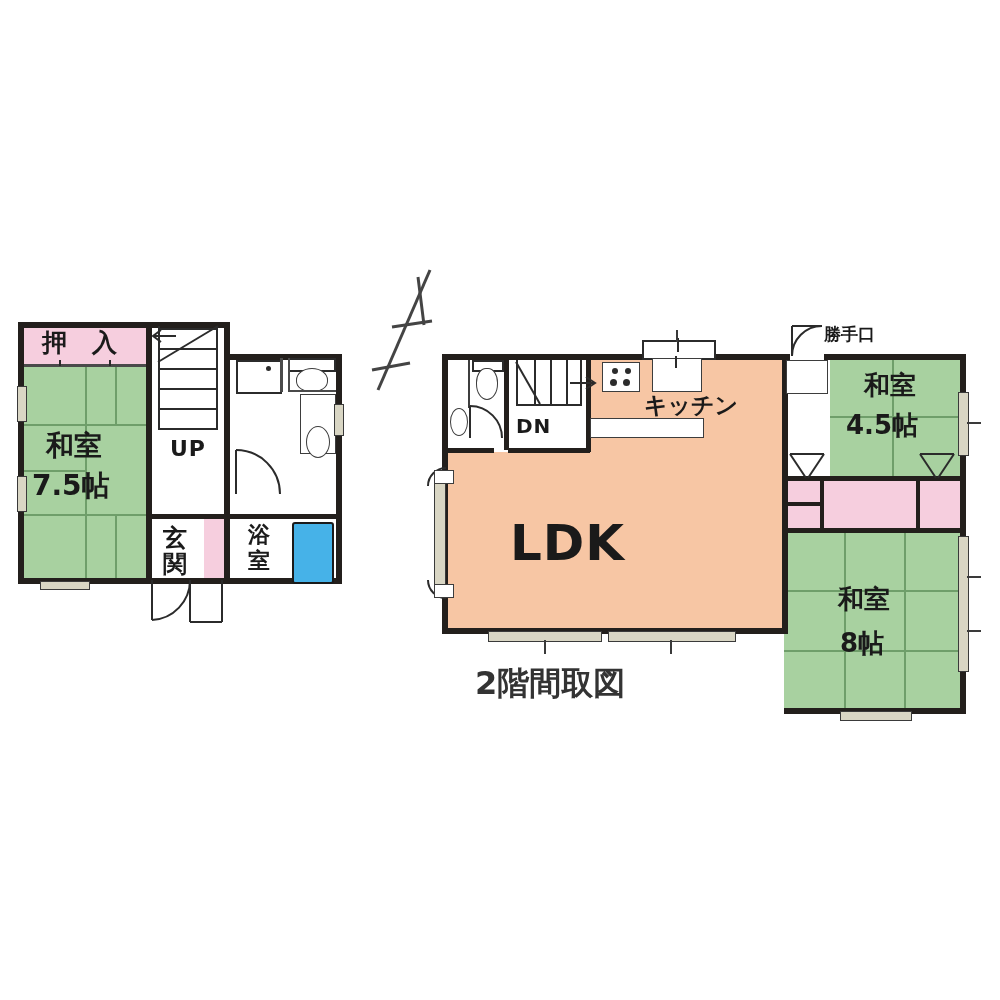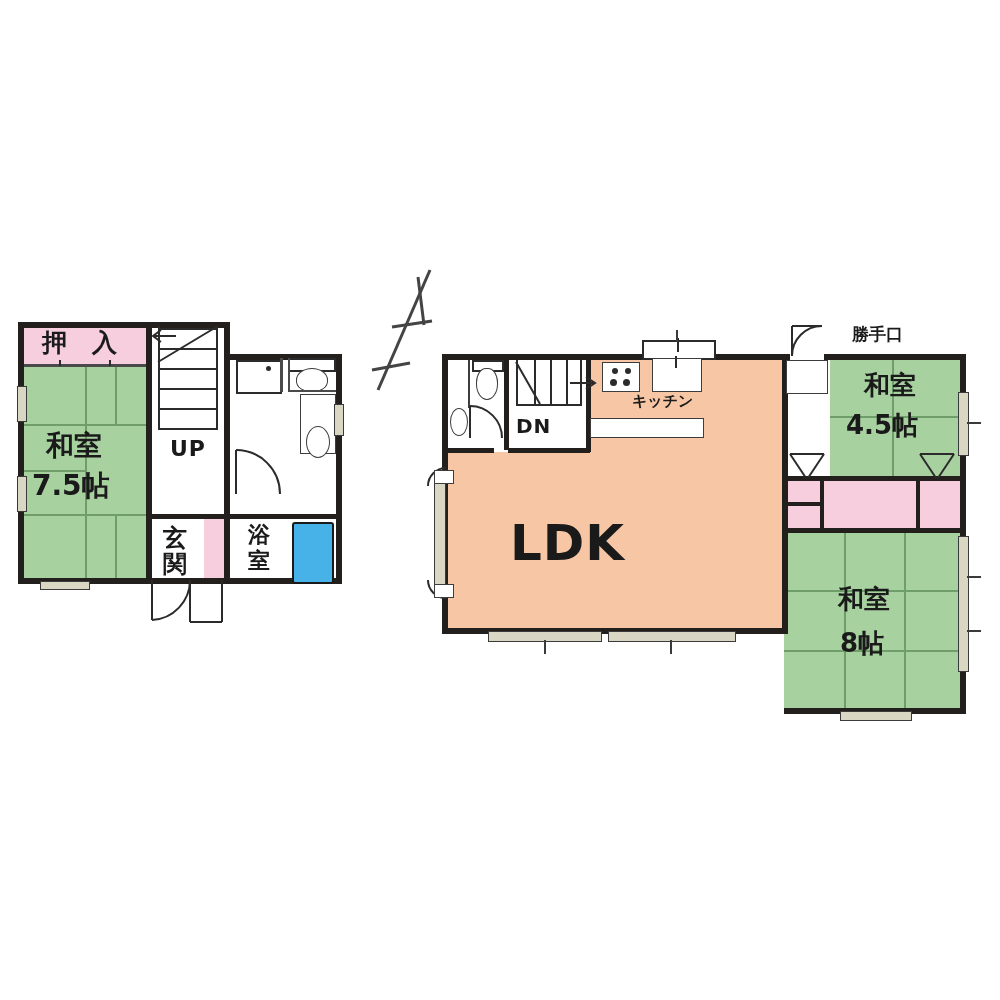--- a/index.html
+++ b/index.html
@@ -223,28 +223,28 @@
     <div class="objthin" style="left:182px;top:62px;width:36px;height:28px;"></div>
     <div class="dot" style="left:192px;top:68px;width:6px;height:6px;"></div>
     <div class="dot" style="left:205px;top:68px;width:6px;height:6px;"></div>
     <div class="dot" style="left:190px;top:79px;width:7px;height:7px;"></div>
     <div class="dot" style="left:203px;top:79px;width:7px;height:7px;"></div>
     <div class="objthin" style="left:232px;top:58px;width:48px;height:32px;"></div>
     <svg style="left:250px;top:54px;width:20px;height:18px;">
       <line x1="6" y1="2" x2="6" y2="14" stroke="#2b2b2b" stroke-width="2"></line>
     </svg>
     <div class="objthin" style="left:170px;top:118px;width:112px;height:18px;"></div>
-    <div class="lbl" style="left:212px;top:94px;font-size:15px;font-weight:700;">キッチン</div>
+    <div class="lbl" style="left:224px;top:94px;font-size:23px;font-weight:700;">キッチン</div>
 
     <svg style="left:368px;top:22px;width:42px;height:38px;">
       <path class="swing" d="M4,34 A30,30 0 0 1 34,4"></path>
       <line x1="4" y1="34" x2="4" y2="4" stroke="#2b2b2b" stroke-width="2"></line>
       <line x1="4" y1="4" x2="34" y2="4" stroke="#2b2b2b" stroke-width="2"></line>
     </svg>
-    <div class="lbl" style="left:404px;top:26px;font-size:17px;font-weight:700;margin-left:28px;">勝手口</div>
+    <div class="lbl" style="left:404px;top:26px;font-size:17px;font-weight:700;">勝手口</div>
     <div class="objthin" style="left:366px;top:60px;width:40px;height:32px;"></div>
 
     <div class="lbl" style="left:444px;top:72px;font-size:26px;font-weight:700;">和室</div>
     <div class="lbl" style="left:426px;top:112px;font-size:26px;font-weight:700;">4.5帖</div>
     <div class="win" style="left:538px;top:92px;width:9px;height:62px;"></div>
     <div class="winline" style="left:547px;top:122px;width:14px;height:2px;"></div>
 
     <svg style="left:368px;top:152px;width:40px;height:28px;">
       <path class="swing" d="M2,2 L18,26"></path>
       <path class="swing" d="M36,2 L20,26"></path>
@@ -276,14 +276,15 @@
     <div class="objthin" style="left:14px;top:284px;width:18px;height:12px;"></div>
 
     <div class="win" style="left:68px;top:331px;width:112px;height:9px;"></div>
     <div class="winline" style="left:124px;top:340px;width:2px;height:14px;"></div>
     <div class="win" style="left:188px;top:331px;width:126px;height:9px;"></div>
     <div class="winline" style="left:250px;top:340px;width:2px;height:14px;"></div>
 
     <div class="winline" style="left:256px;top:30px;width:2px;height:12px;"></div>
   </div>
 
+  <div class="floorlbl" style="left:475px;top:662px;font-size:32px;">2階間取図</div>
 
 </div>
 
 </body></html>

